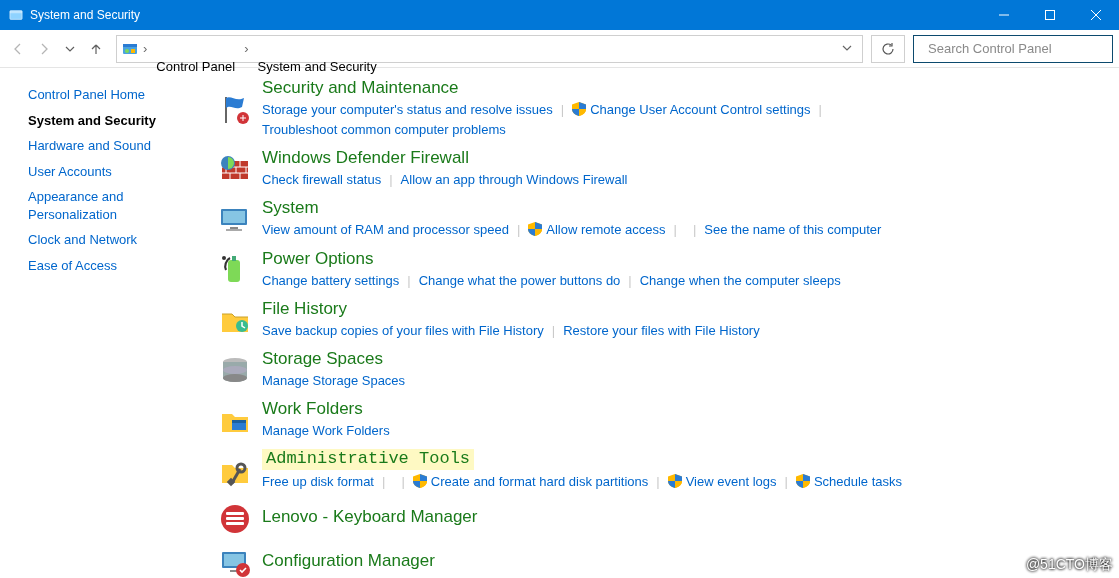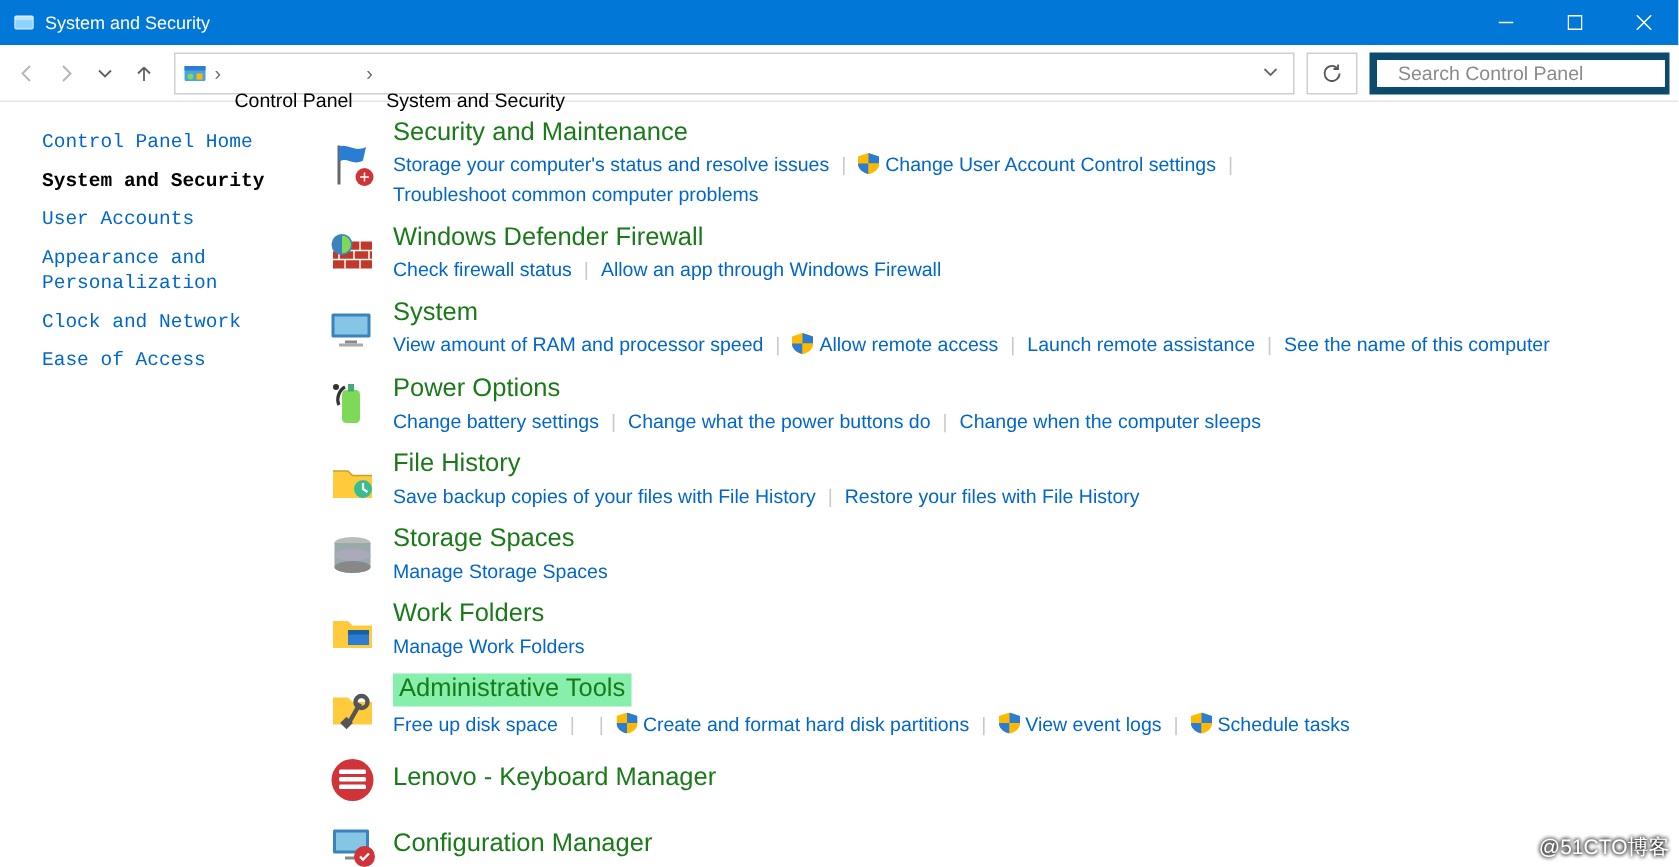--- a/index.html
+++ b/index.html
@@ -12,33 +12,33 @@
   .toolbar { height: 38px; border-bottom: 1px solid #e5e5e5; display: flex; align-items: center; padding: 0 6px; gap: 2px; }
   .navbtn { width: 24px; height: 24px; display: flex; align-items: center; justify-content: center; color: #606060; border-radius: 2px; }
   .navbtn.disabled { color: #b5b5b5; }
   .address { flex: 1 1 auto; height: 28px; border: 1px solid #cfcfcf; margin: 0 6px; display: flex; align-items: center; padding: 0 4px; gap: 2px; background: #fff; }
   .address .cp-icon { width: 18px; height: 18px; display: flex; align-items: center; justify-content: center; }
   .crumb { color: #000; padding: 2px 5px; white-space: nowrap; margin-top: 36px; }
   .crumb-sep { color: #6a6a6a; padding: 0 2px; }
   .address .grow { flex: 1 1 auto; }
   .addr-drop { width: 22px; text-align: center; color: #666; }
   .refresh { width: 34px; height: 28px; border: 1px solid #cfcfcf; display: flex; align-items: center; justify-content: center; margin-right: 6px; }
-  .searchbox { width: 200px; height: 28px; border: 5px solid #0c4a6e; display: flex; padding: 0 6px; color: #777; gap: 6px; }
+  .searchbox { width: 200px; height: 28px; border: 1px solid #0c4a6e; display: flex; padding: 0 6px; color: #777; gap: 6px; }
   .searchbox input { border: none; outline: none; flex: 1; font-size: 13px; color: #333; }
   .searchbox input::placeholder { color: #8a8a8a; }
   .body { display: flex; height: calc(578px - 30px - 38px); }
   .sidebar { width: 208px; padding: 14px 4px 0 28px; }
-  .sidebar a { display: block; color: #0066cc; text-decoration: none; padding: 4px 0; font-size: 13px; line-height: 1.35; font-family: Liberation Mono, monospace; }
+  .sidebar a { display: block; color: #0066cc; text-decoration: none; padding: 4px 0; font-size: 13px; line-height: 1.35; }
   .sidebar a.active { color: #000; font-weight: 700; }
   .content { flex: 1 1 auto; overflow: auto; padding: 8px 10px 30px 10px; }
   .cat { display: flex; gap: 10px; margin-bottom: 6px; align-items: center; }
   .cat .caticon { width: 34px; height: 34px; flex: 0 0 34px; margin-top: 4px; display: flex; align-items: flex-start; justify-content: center; }
   .cat .catbody { flex: 1 1 auto; }
   .cat h3 { margin: 2px 0 2px 0; font-weight: 400; font-size: 17px; color: #1a7a1a; display: inline-block; }
-  .cat.hl h3 { background: #86efac; padding: 0 4px 2px 4px; }
+  .cat.hl h3 { background: #fef9c3; padding: 0 4px 2px 4px; font-family: Liberation Mono, monospace; }
   .links { display: flex; flex-wrap: wrap; align-items: center; gap: 0; line-height: 1.55; max-width: 780px; }
   .links .lnk { color: #0066cc; text-decoration: none; font-size: 13px; }
   .links .sep { color: #c9c9c9; margin: 0 8px; }
   .shield { width: 14px; height: 14px; display: inline-block; vertical-align: -2px; margin-right: 4px; }
   .watermark { position: fixed; right: 6px; bottom: 4px; color: #fff; font-size: 14px; text-shadow: 0 0 3px #000, 0 0 3px #000; pointer-events: none; }
 </style>
 </head>
 <body>
 
 <svg width="0" height="0" style="position:absolute">
@@ -133,20 +133,21 @@
         <line x1="8.2" y1="8.2" x2="12" y2="12" stroke="#888" stroke-width="1.2"></line>
       </svg>
     <input type="text" placeholder="Search Control Panel" style="">
   </div>
 </div>
 
 <div class="body">
   <div class="sidebar" id="sidebar">
       <a href="#">Control Panel Home</a>
       <a href="#" class="active">System and Security</a>
+      <a href="#">Hardware and Sound</a>
       <a href="#">User Accounts</a>
       <a href="#">Appearance and Personalization</a>
       <a href="#">Clock and Network</a>
       <a href="#">Ease of Access</a>
     </div>
   <div class="content" id="content">
       <div class="cat">
         <div class="caticon">
           <svg viewBox="0 0 34 34" width="34" height="34">
             <path d="M8 4v26" stroke="#666" stroke-width="2"></path>
@@ -199,21 +200,20 @@
             <rect x="8" y="26" width="16" height="2" fill="#aaa"></rect>
           </svg>
         </div>
         <div class="catbody"><h3>System</h3><div class="links">
             <a href="#" class="lnk"><span>View amount of RAM and processor speed</span></a>
             <span class="sep">|</span>
             <a href="#" class="lnk"><span class="shield"><svg width="14" height="14" viewBox="0 0 14 14">
                   <use href="#shield-path"></use>
                 </svg></span><span>Allow remote access</span></a>
             <span class="sep">|</span>
-            <a href="#" class="lnk"><span>Launch remote assistance</span></a>
             <span class="sep">|</span>
             <a href="#" class="lnk"><span>See the name of this computer</span></a>
           </div></div>
       </div>
       <div class="cat">
         <div class="caticon">
           <svg viewBox="0 0 34 34" width="34" height="34">
             <rect x="10" y="6" width="12" height="22" rx="3" fill="#7ed957"></rect>
             <rect x="14" y="2" width="4" height="5" fill="#4a7"></rect>
             <path d="M12 4 C8 6 6 12 8 16" stroke="#333" stroke-width="2.2" fill="none"></path>
@@ -271,21 +271,21 @@
       <div class="cat hl">
         <div class="caticon">
           <svg viewBox="0 0 34 34" width="34" height="34">
             <path d="M4 10h10l3 3h13v15H4z" fill="#ffcb3d"></path>
             <path d="M14 28 L22 14" stroke="#555" stroke-width="3"></path>
             <circle cx="23" cy="13" r="4" fill="none" stroke="#555" stroke-width="3"></circle>
             <rect x="10" y="24" width="6" height="6" fill="#555" transform="rotate(45 13 27)"></rect>
           </svg>
         </div>
         <div class="catbody"><h3>Administrative Tools</h3><div class="links">
-            <a href="#" class="lnk"><span>Free up disk space</span></a>
+            <a href="#" class="lnk"><span>Free up disk format</span></a>
             <span class="sep">|</span>
             <span class="sep">|</span>
             <a href="#" class="lnk"><span class="shield"><svg width="14" height="14" viewBox="0 0 14 14">
                   <use href="#shield-path"></use>
                 </svg></span><span>Create and format hard disk partitions</span></a>
             <span class="sep">|</span>
             <a href="#" class="lnk"><span class="shield"><svg width="14" height="14" viewBox="0 0 14 14">
                   <use href="#shield-path"></use>
                 </svg></span><span>View event logs</span></a>
             <span class="sep">|</span>

